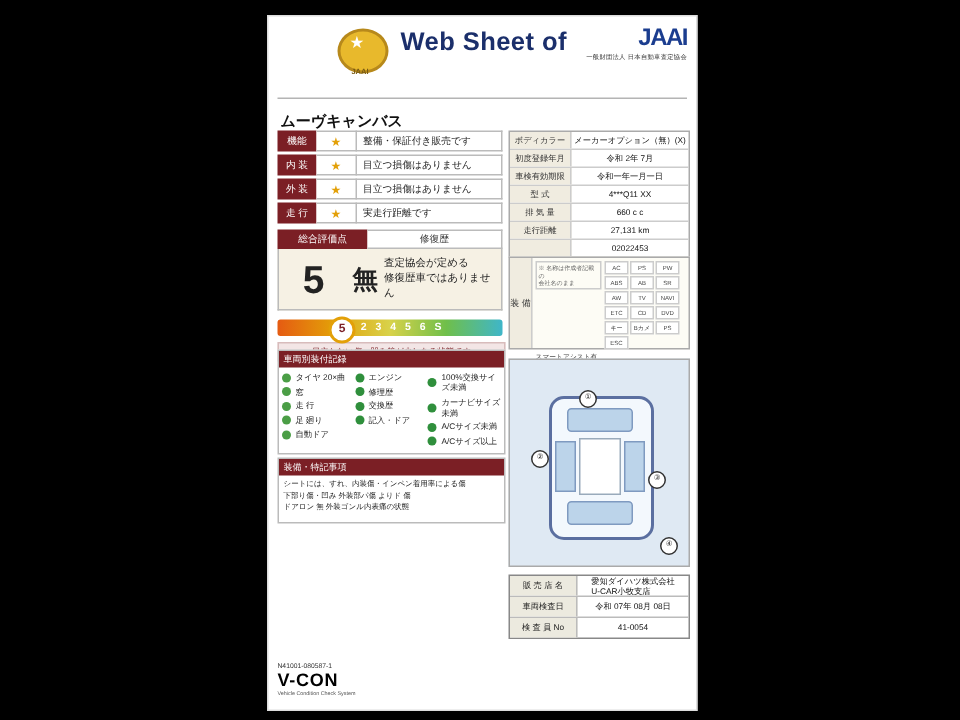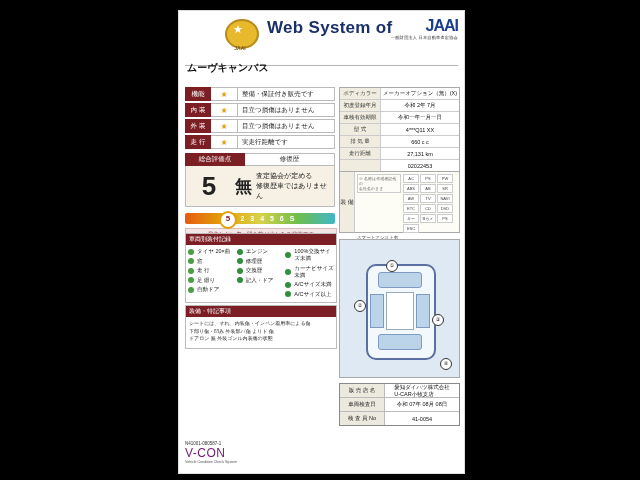--- a/index.html
+++ b/index.html
@@ -12,21 +12,21 @@
   .jaai-emb{position:absolute;left:42px;top:8px;width:38px;height:38px;}
   .emb-circ{position:absolute;left:4px;top:0;width:30px;height:26px;border-radius:50%;background:#e8b92c;border:2px solid #b7891b;}
   .emb-star{position:absolute;left:12px;top:5px;color:#fff;font-size:11px;line-height:11px;}
   .emb-txt{position:absolute;left:0;top:26px;width:38px;text-align:center;font-size:5px;color:#7a5b12;font-weight:bold;}
   .title{position:absolute;left:88px;top:7px;color:#1b2f6b;font-weight:bold;font-size:17px;line-height:20px;letter-spacing:.3px;}
   .title .l2{display:block;}
   .jaai-logo{position:absolute;right:6px;top:6px;text-align:right;}
   .jaai-logo .big{color:#1b3d8f;font-weight:bold;font-size:16px;letter-spacing:-1px;font-family:"Liberation Sans",sans-serif;}
   .jaai-logo .sub{font-size:4.2px;color:#333;letter-spacing:.2px;}
   .hr-red{position:absolute;left:6px;right:6px;top:54px;height:1px;background:#b4b4b4;}
-  .carname{position:absolute;left:8px;top:50px;font-size:10px;font-weight:bold;color:#111;}
+  .carname{position:absolute;left:8px;top:63px;font-size:10px;font-weight:bold;color:#111;}
 
   
   .gradeblk{position:absolute;left:6px;top:76px;width:150px;}
   .grow{display:flex;align-items:stretch;height:14px;margin-bottom:2px;}
   .glabel{width:26px;background:#7b1f25;color:#fff;font-size:6.5px;display:flex;align-items:center;justify-content:center;}
   .gstar{width:26px;border:1px solid #bbb;border-left:none;display:flex;align-items:center;justify-content:center;color:#e3a008;font-size:8px;background:#fff;}
   .gtext{flex:1;border:1px solid #bbb;border-left:none;display:flex;align-items:center;padding-left:4px;font-size:6.5px;color:#222;background:#fff;}
 
   
   .scorehead{display:flex;height:13px;margin-top:4px;}
@@ -92,37 +92,37 @@
 
   
   .dealer{position:absolute;left:160px;top:372px;width:119px;border:1px solid #888;background:#fff;}
   .dealer .r{display:flex;height:13px;border-bottom:1px solid #bbb;}
   .dealer .r:last-child{border-bottom:none;}
   .dealer .k{width:44px;background:#eceadf;font-size:5.5px;display:flex;align-items:center;justify-content:center;border-right:1px solid #bbb;color:#222;}
   .dealer .v{flex:1;font-size:5.5px;display:flex;align-items:center;justify-content:center;color:#111;}
 
   .vcon{position:absolute;left:6px;top:430px;}
   .vcon .code{font-size:4.5px;color:#333;}
-  .vcon .brand{font-size:12px;font-weight:normal;color:#701a75;letter-spacing:.5px;}
+  .vcon .brand{font-size:12px;font-weight:bold;color:#000000;letter-spacing:.5px;}
   .vcon .tag{font-size:3.6px;color:#555;}
 </style>
 </head>
 <body>
 
 <div id="stage">
   <div id="sheet">
 
     <div class="hdr">
       <div class="jaai-emb">
         <div class="emb-circ"></div>
         <div class="emb-star">★</div>
         <div class="emb-txt">JAAI</div>
       </div>
       <div class="title">
-        <span>Web System of</span>
+        <span>Web Sheet of</span>
       </div>
       <div class="jaai-logo">
         <div class="big">JAAI</div>
         <div class="sub">一般財団法人 日本自動車査定協会</div>
       </div>
       <div class="hr-red"></div>
     </div>
     <div class="carname">ムーヴキャンバス</div>
 
     <div class="gradeblk">

